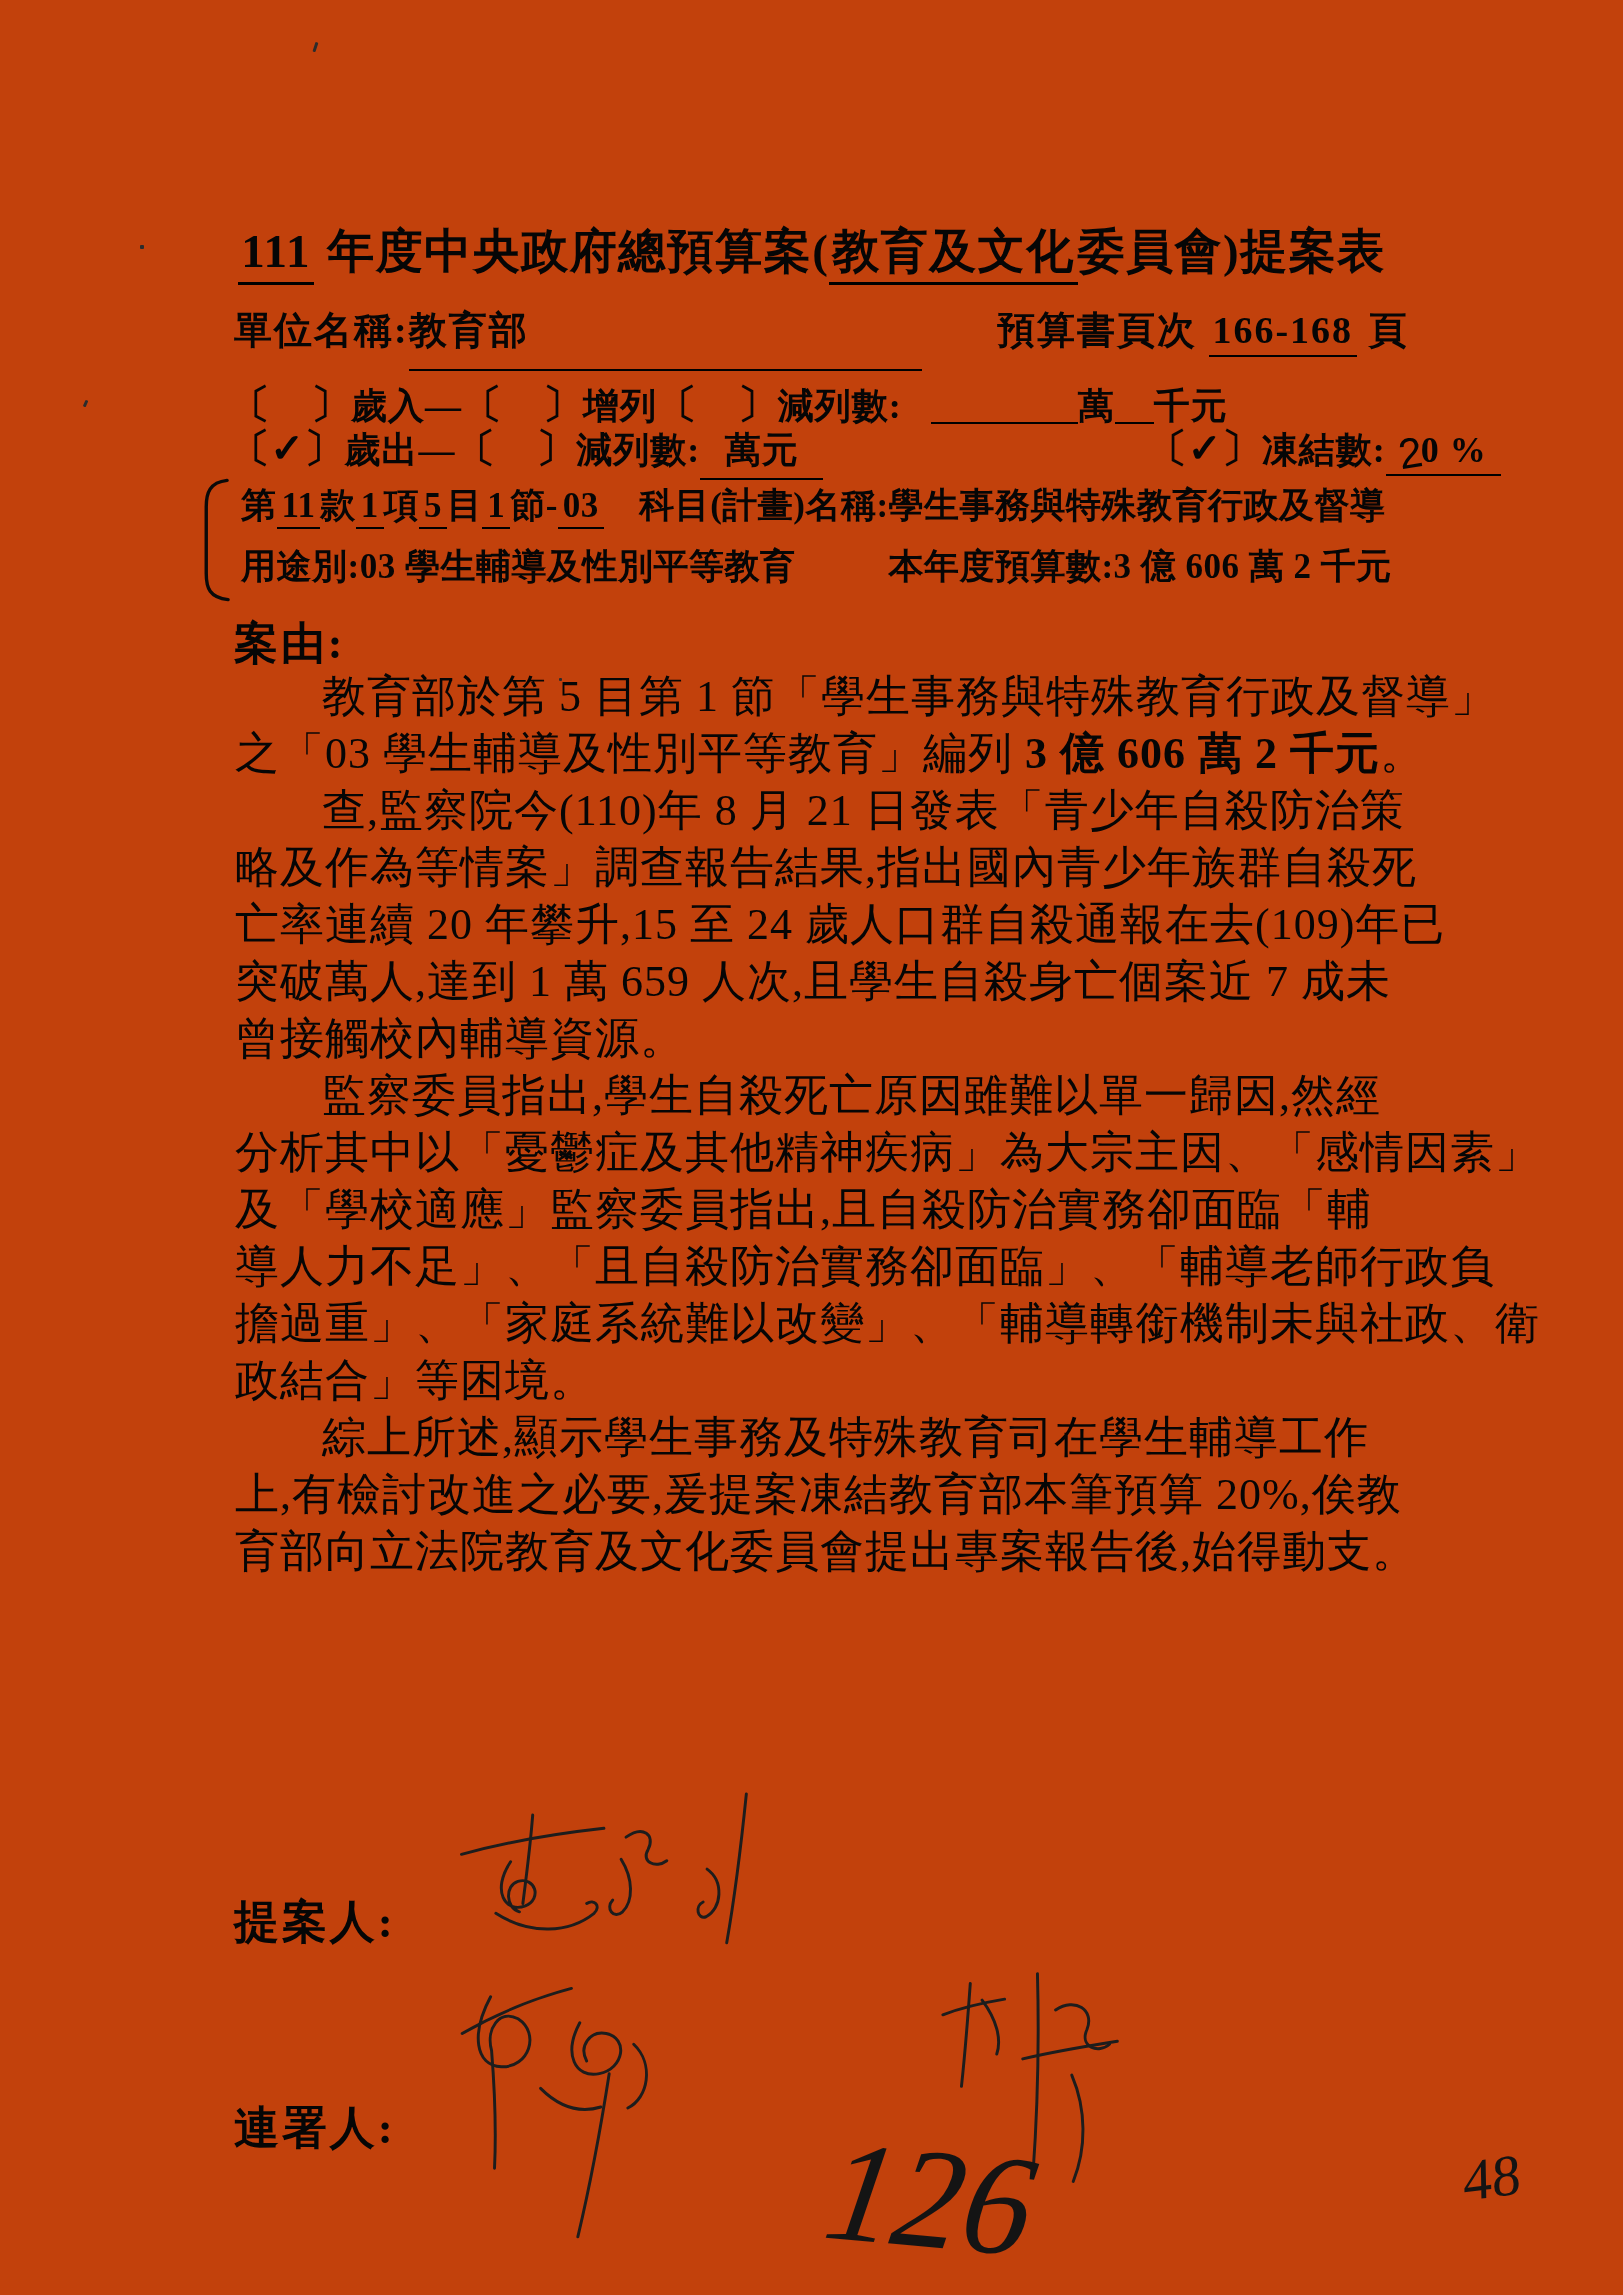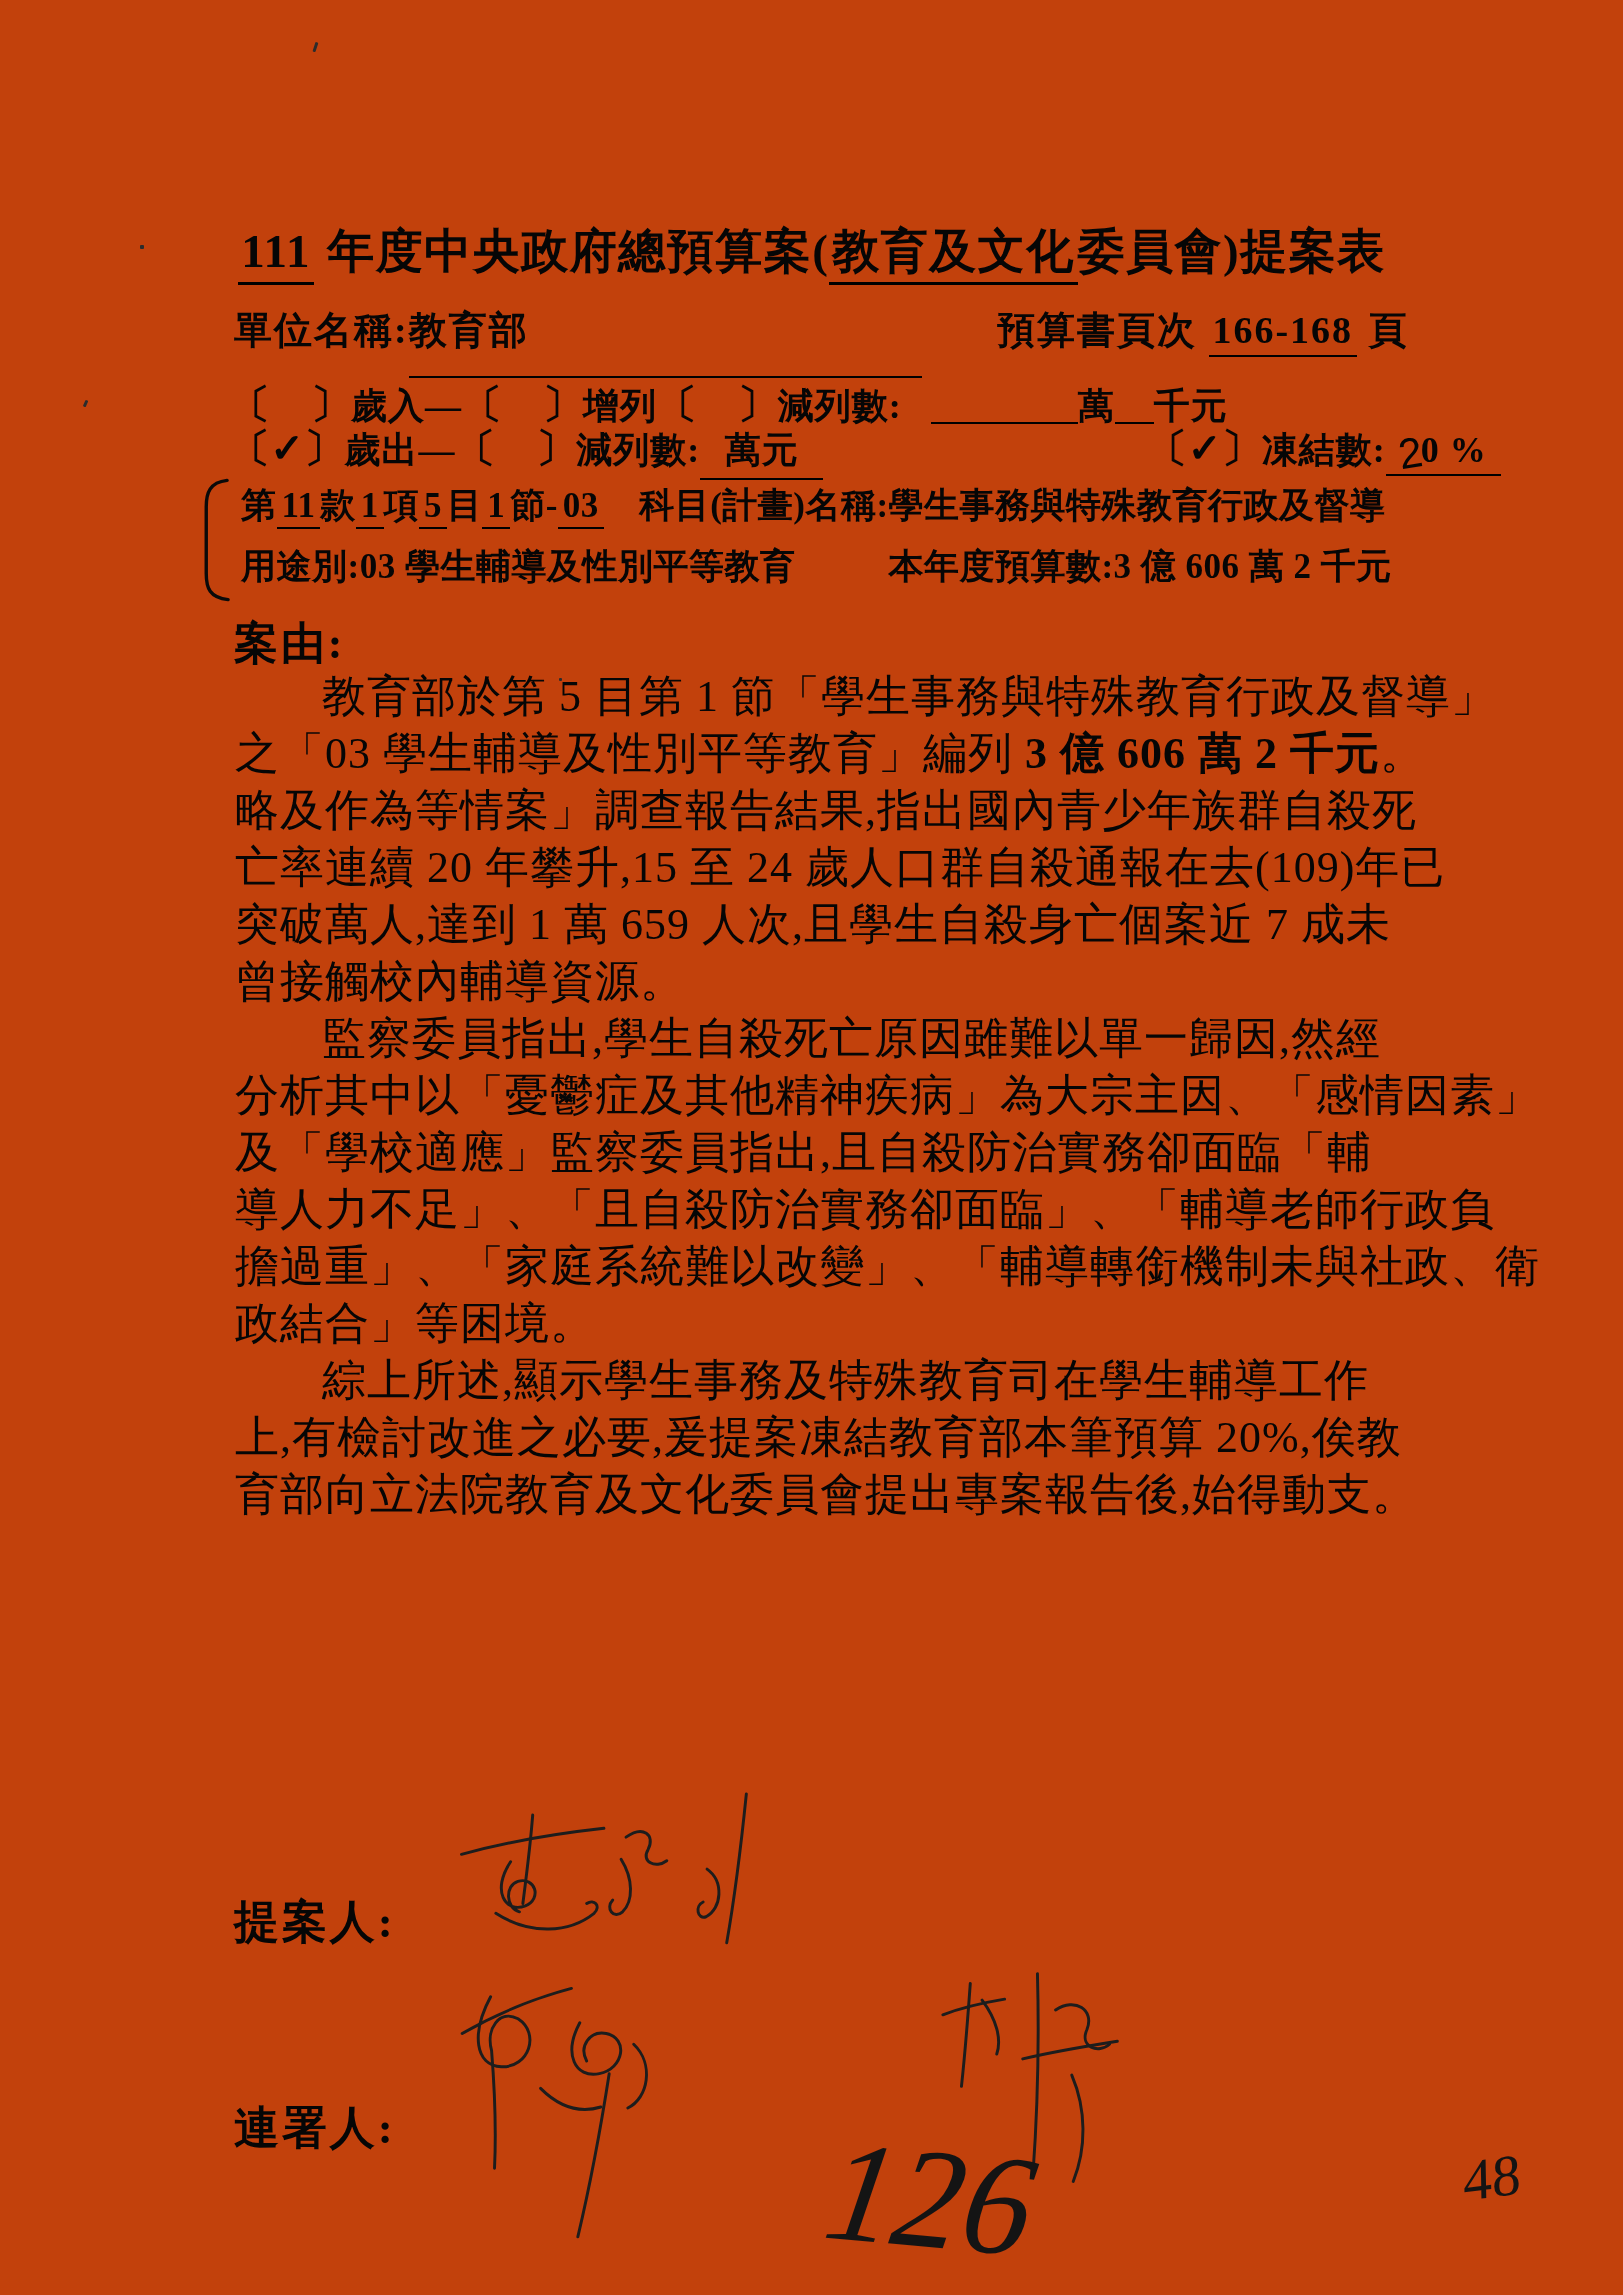--- a/index.html
+++ b/index.html
@@ -9,21 +9,21 @@
     font-family:"Liberation Serif","DejaVu Serif",serif;
     color:#060606;
   }
   .abs{position:absolute; white-space:nowrap;}
   
   .title{top:220px; left:0; width:1624px; text-align:center;
          font-size:47px; font-weight:bold; letter-spacing:1.5px;}
   .ul-i{border-bottom:3.9px solid #000; padding:0 2.9px 4.9px;}
   
   .hline{top:305px; font-size:38px; font-weight:bold; letter-spacing:2px;}
-  .fill{display:inline-block; width:513px; border-bottom:2.9px solid #000; padding-bottom:20px;}
+  .fill{display:inline-block; width:513px; border-bottom:2.9px solid #000; padding-bottom:13px;}
   .ul-s{border-bottom:2.9px solid #000; padding:0 3.9px 3.9px;}
   
   .optline{font-size:36px; font-weight:bold; letter-spacing:1px;}
   .box{font-size:1.12em; letter-spacing:0;}
   .bl{display:inline-block; border-bottom:2.9px solid #000; height:0.95em; vertical-align:-0.16em;}
   .ulfill{display:inline-block; border-bottom:2.9px solid #000; padding-bottom:2.9px; text-align:center;}
   .hand2{display:inline-block; font-family:"Liberation Sans",sans-serif; font-weight:400;
          transform:rotate(-9deg) translateY(3.4px) scale(1.18); transform-origin:center;}
   
   .subjline{font-size:35px; font-weight:bold; letter-spacing:0.5px;}
@@ -83,20 +83,21 @@
 
   <div class="abs subjline" style="left:241px; top:543px;">
     <span>用途別:</span><span>03 學生輔導及性別平等教育</span><span style="margin-left:93px;">本年度預算數:</span><span>3 億 606 萬 2 千元</span>
   </div>
 
   <div class="abs caselabel">案由:</div>
 
   <div class="abs" id="body-block">
     <div class="bline ind"><span>教育部於第 5 目第 1 節「學生事務與特殊教育行政及督導」</span></div>
     <div class="bline"><span>之「03 學生輔導及性別平等教育」編列 </span><span class="bseg-bold">3 億 606 萬 2 千元</span><span>。</span></div>
+    <div class="bline ind"><span>查,監察院今(110)年 8 月 21 日發表「青少年自殺防治策</span></div>
     <div class="bline"><span>略及作為等情案」調查報告結果,指出國內青少年族群自殺死</span></div>
     <div class="bline"><span>亡率連續 20 年攀升,15 至 24 歲人口群自殺通報在去(109)年已</span></div>
     <div class="bline"><span>突破萬人,達到 1 萬 659 人次,且學生自殺身亡個案近 7 成未</span></div>
     <div class="bline"><span>曾接觸校內輔導資源。</span></div>
     <div class="bline ind"><span>監察委員指出,學生自殺死亡原因雖難以單一歸因,然經</span></div>
     <div class="bline"><span>分析其中以「憂鬱症及其他精神疾病」為大宗主因、「感情因素」</span></div>
     <div class="bline"><span>及「學校適應」監察委員指出,且自殺防治實務卻面臨「輔</span></div>
     <div class="bline"><span>導人力不足」、「且自殺防治實務卻面臨」、「輔導老師行政負</span></div>
     <div class="bline"><span>擔過重」、「家庭系統難以改變」、「輔導轉銜機制未與社政、衛</span></div>
     <div class="bline"><span>政結合」等困境。</span></div>

